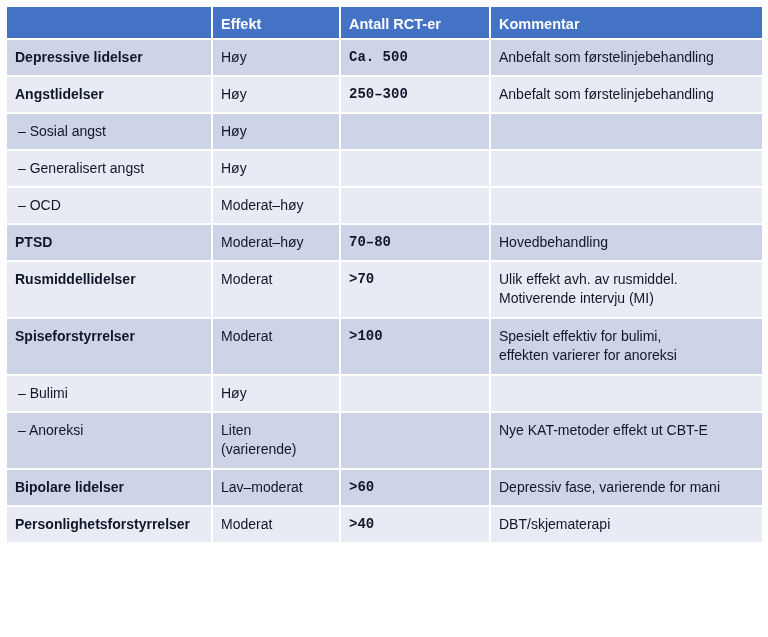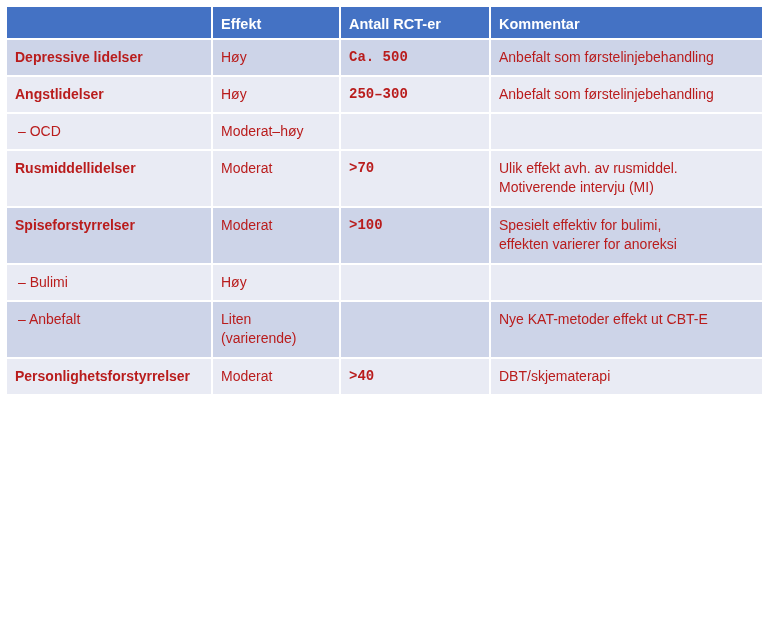--- a/index.html
+++ b/index.html
@@ -24,21 +24,21 @@
   table.tbl col.c1 { width: 128px; }
   table.tbl col.c2 { width: 150px; }
   table.tbl col.c3 { width: 273px; }
 
   table.tbl th, table.tbl td {
     border: 2px solid #ffffff;
     vertical-align: top;
     box-sizing: border-box;
     padding: 8px 8px 4px 8px;
     font-size: 14px;
-    color: #b91c1c;
+    color: #0f172a;
     line-height: 1.38;
     white-space: pre-line;
     overflow: hidden;
   }
   table.tbl thead tr { height: 32px; }
   table.tbl thead th {
     background: #4472C4;
     color: #ffffff;
     font-weight: bold;
     text-align: left;
@@ -79,24 +79,42 @@
           <td class="cell-rct band-dark">Ca. 500</td>
           <td class="cell-kommentar band-dark">Anbefalt som førstelinjebehandling</td>
         </tr>
         <tr class="row-single">
           <td class="cell-label band-light">Angstlidelser</td>
           <td class="cell-effekt band-light">Høy</td>
           <td class="cell-rct band-light">250–300</td>
           <td class="cell-kommentar band-light">Anbefalt som førstelinjebehandling</td>
         </tr>
         <tr class="row-single">
+          <td class="cell-label sub band-dark">– Sosial angst</td>
+          <td class="cell-effekt band-dark">Høy</td>
+          <td class="cell-rct band-dark"></td>
+          <td class="cell-kommentar band-dark"></td>
+        </tr>
+        <tr class="row-single">
+          <td class="cell-label sub band-light">– Generalisert angst</td>
+          <td class="cell-effekt band-light">Høy</td>
+          <td class="cell-rct band-light"></td>
+          <td class="cell-kommentar band-light"></td>
+        </tr>
+        <tr class="row-single">
           <td class="cell-label sub band-light">– OCD</td>
           <td class="cell-effekt band-light">Moderat–høy</td>
           <td class="cell-rct band-light"></td>
           <td class="cell-kommentar band-light"></td>
+        </tr>
+        <tr class="row-single">
+          <td class="cell-label band-dark">PTSD</td>
+          <td class="cell-effekt band-dark">Moderat–høy</td>
+          <td class="cell-rct band-dark">70–80</td>
+          <td class="cell-kommentar band-dark">Hovedbehandling</td>
         </tr>
         <tr class="row-tall">
           <td class="cell-label band-light">Rusmiddellidelser</td>
           <td class="cell-effekt band-light">Moderat</td>
           <td class="cell-rct band-light">&gt;70</td>
           <td class="cell-kommentar band-light">Ulik effekt avh. av rusmiddel.
 Motiverende intervju (MI)</td>
         </tr>
         <tr class="row-tall">
           <td class="cell-label band-dark">Spiseforstyrrelser</td>
@@ -105,25 +123,31 @@
           <td class="cell-kommentar band-dark">Spesielt effektiv for bulimi,
 effekten varierer for anoreksi</td>
         </tr>
         <tr class="row-single">
           <td class="cell-label sub band-light">– Bulimi</td>
           <td class="cell-effekt band-light">Høy</td>
           <td class="cell-rct band-light"></td>
           <td class="cell-kommentar band-light"></td>
         </tr>
         <tr class="row-tall">
-          <td class="cell-label sub band-dark">– Anbefalt</td>
+          <td class="cell-label sub band-dark">– Anoreksi</td>
           <td class="cell-effekt band-dark">Liten
 (varierende)</td>
           <td class="cell-rct band-dark"></td>
           <td class="cell-kommentar band-dark">Nye KAT-metoder effekt ut CBT-E</td>
+        </tr>
+        <tr class="row-single">
+          <td class="cell-label band-dark">Bipolare lidelser</td>
+          <td class="cell-effekt band-dark">Lav–moderat</td>
+          <td class="cell-rct band-dark">&gt;60</td>
+          <td class="cell-kommentar band-dark">Depressiv fase, varierende for mani</td>
         </tr>
         <tr class="row-single">
           <td class="cell-label band-light">Personlighetsforstyrrelser</td>
           <td class="cell-effekt band-light">Moderat</td>
           <td class="cell-rct band-light">&gt;40</td>
           <td class="cell-kommentar band-light">DBT/skjematerapi</td>
         </tr>
       </tbody>
   </table>
 </div>

